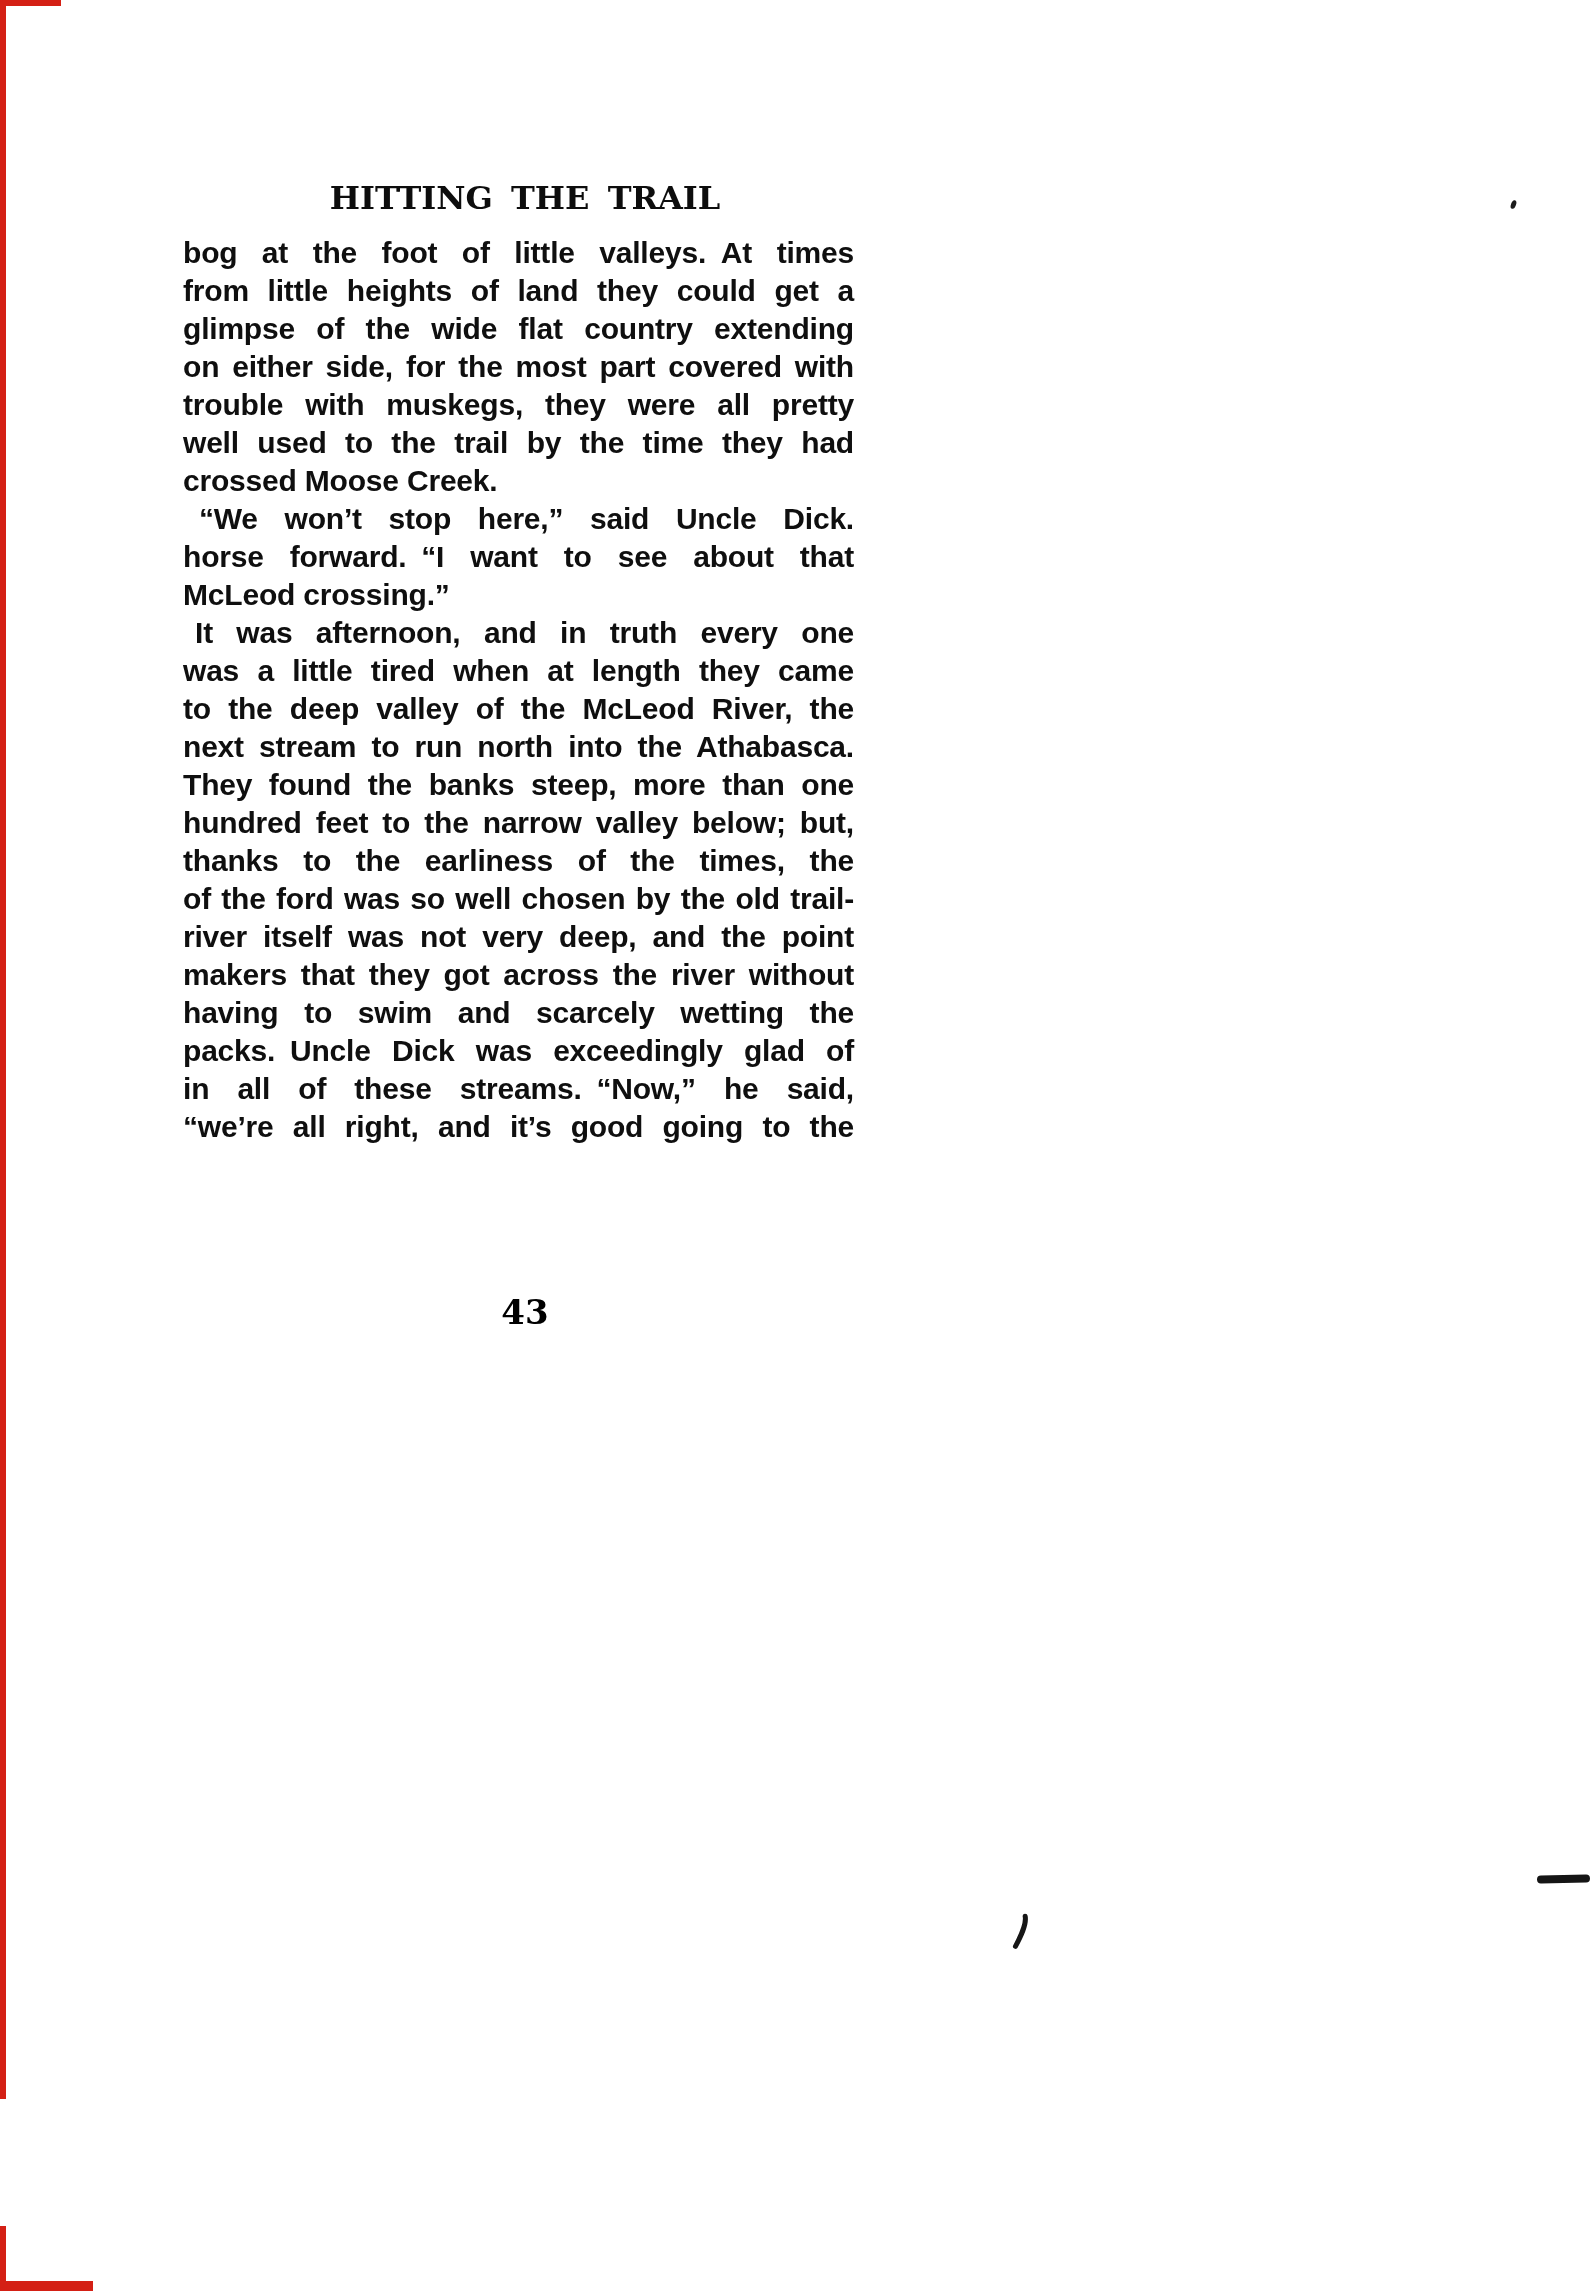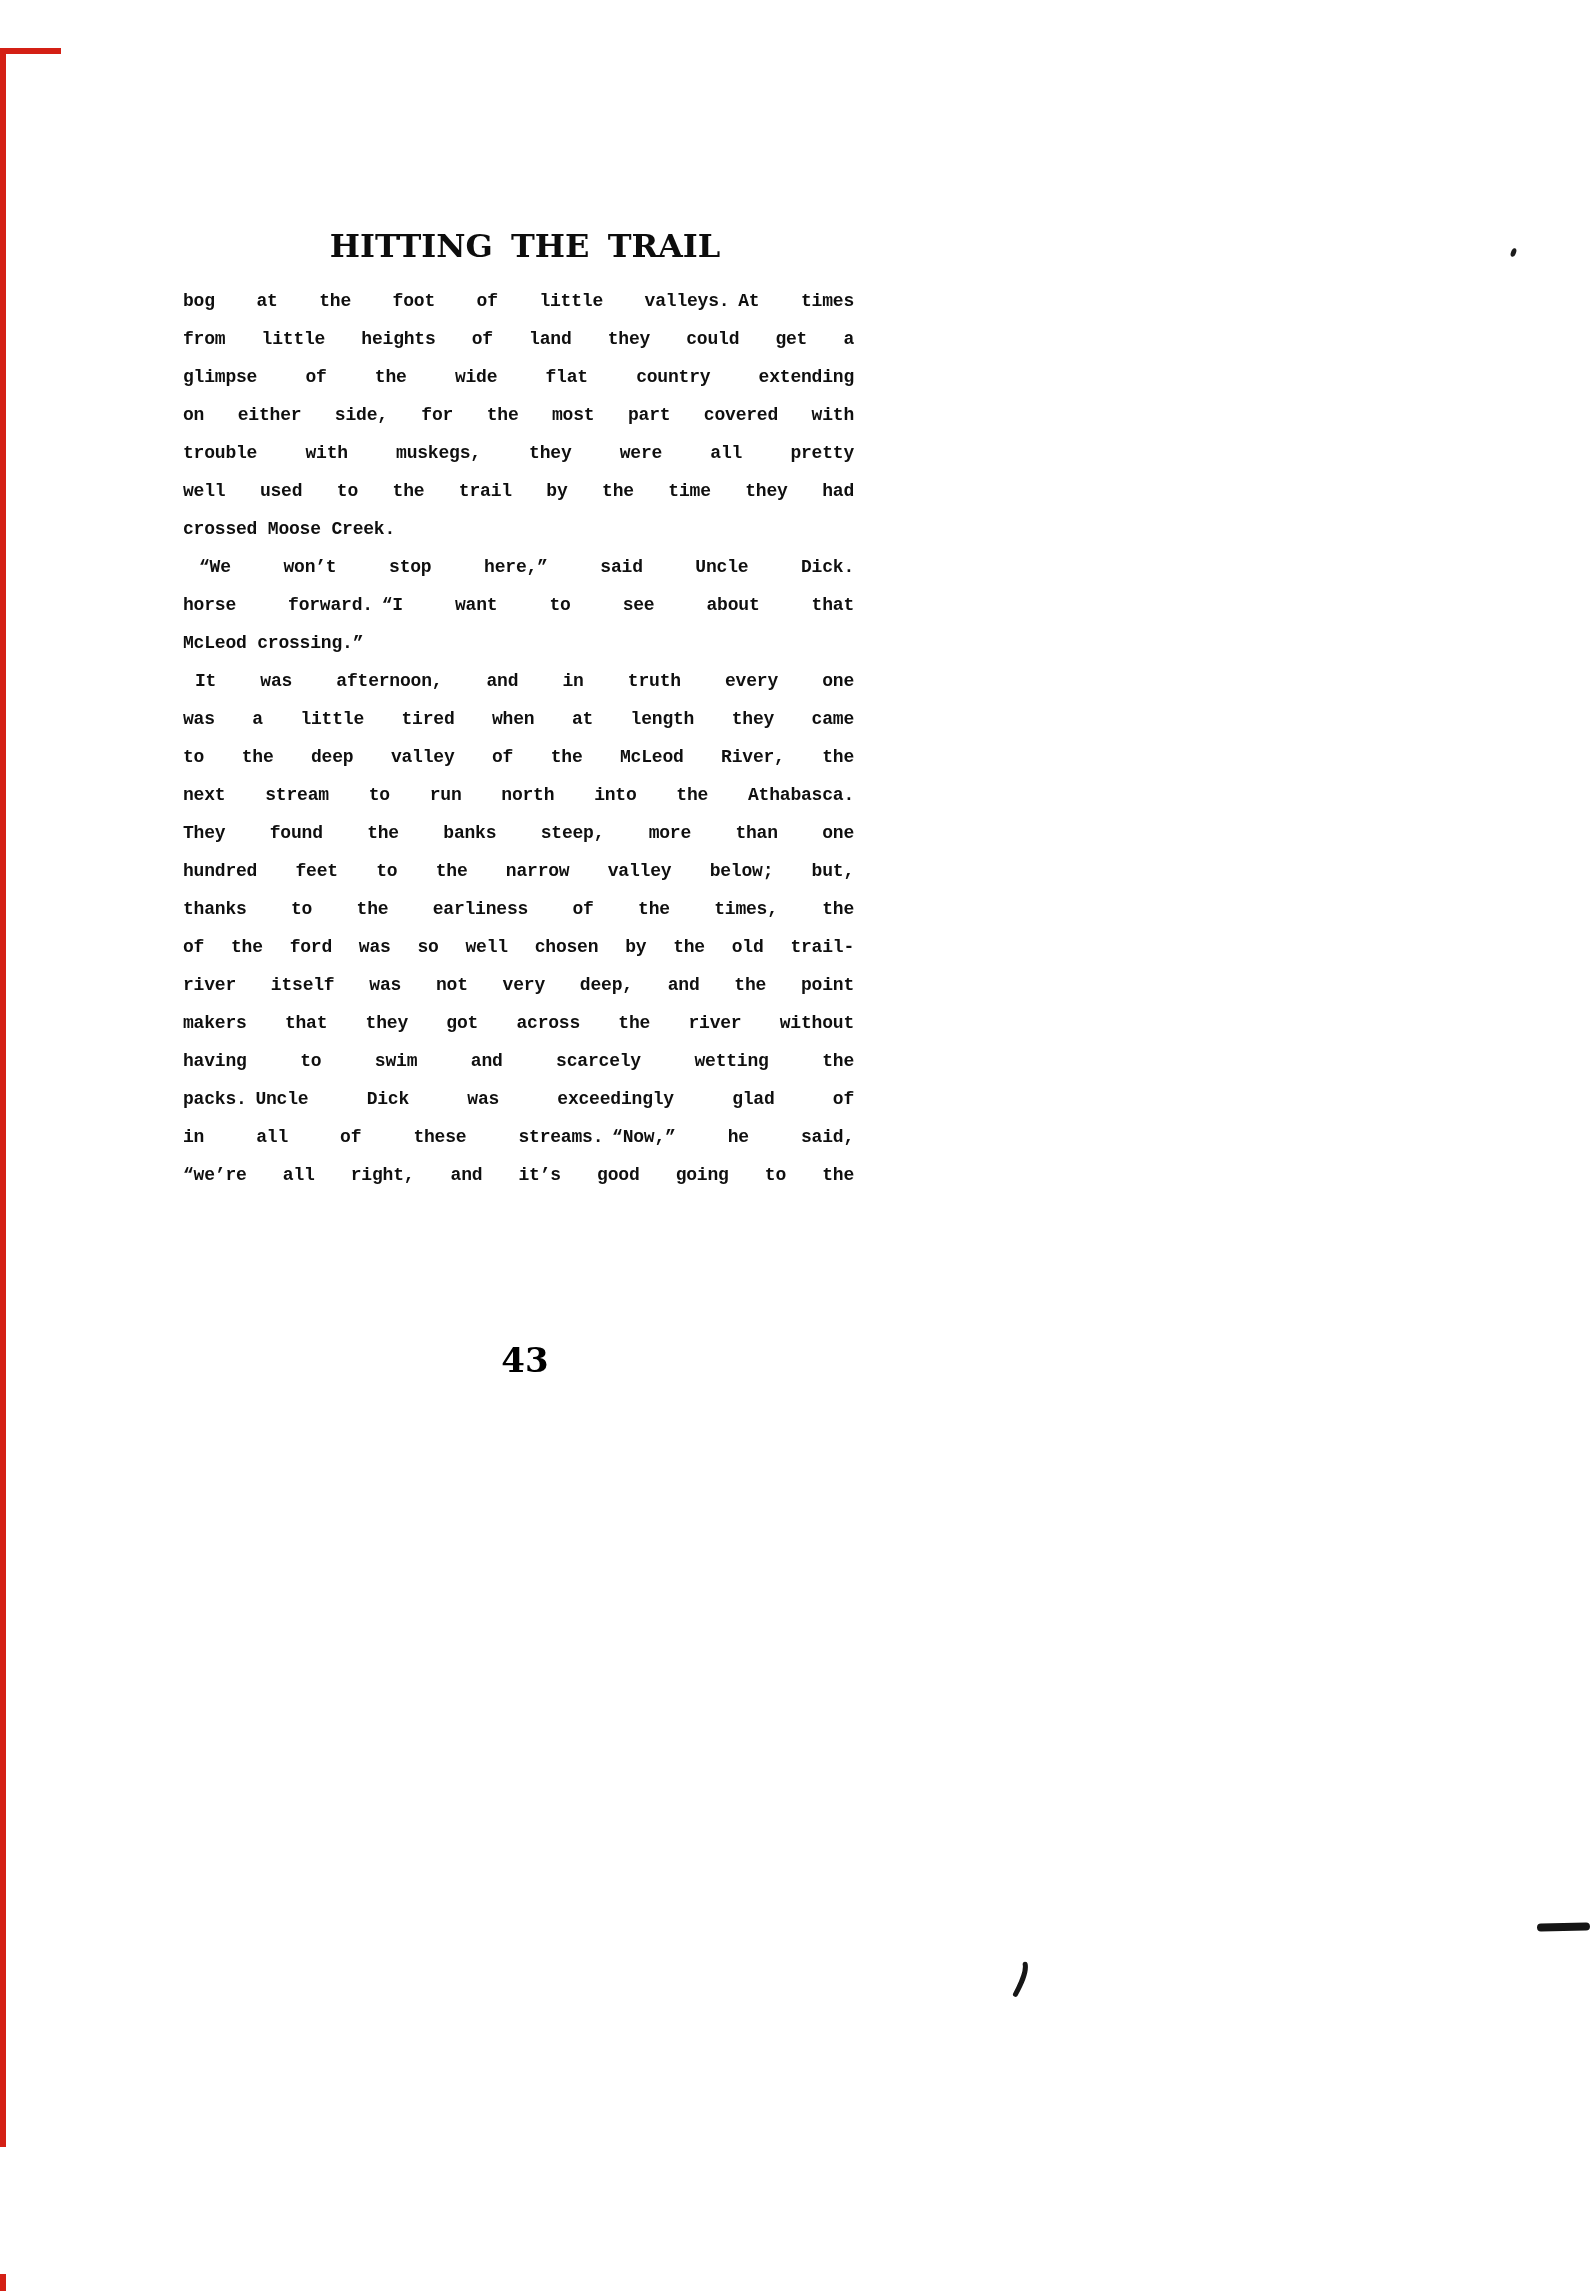--- a/index.html
+++ b/index.html
@@ -3,21 +3,21 @@
 <meta charset="utf-8">
 <style>
   html, body { margin: 0; padding: 0; }
   body {
     width: 1594px; height: 2292px;
     position: relative;
     background: #ffffff;
     overflow: hidden;
     font-family: "DejaVu Serif", serif;
   }
-  .page { position: absolute; inset: 0; margin-top: 48px; }
+  .page { position: absolute; inset: 0; }
 
   
   .redmark { position: absolute; background: #d42015; }
   .red-top      { left: 0; top: 0;      width: 61px; height: 6px; }
   .red-left     { left: 0; top: 0;      width: 6px;  height: 2099px; }
   .red-left-low { left: 0; top: 2226px; width: 6px;  height: 66px; }
   .red-bottom   { left: 0; top: 2281px; width: 93px; height: 11px; }
 
   
   .running-head {
@@ -35,22 +35,22 @@
   }
 
   
   .body-text {
     position: absolute;
     left: 183px; top: 234px;
     width: 671px;
     color: #0f0f0f;
   }
   .body-text .line {
-    font-family: Liberation Mono, monospace;
-    font-size: 18px; font-weight: 700;
+    font-family: Liberation Sans, sans-serif;
+    font-size: 30px; font-weight: 700;
     letter-spacing: -0.2px;
     line-height: 38px;
     height: 38px;
     text-align: justify;
     text-align-last: justify;
     text-justify: inter-word;
     white-space: normal;
     overflow: visible;
   }
   .body-text .line.left {

